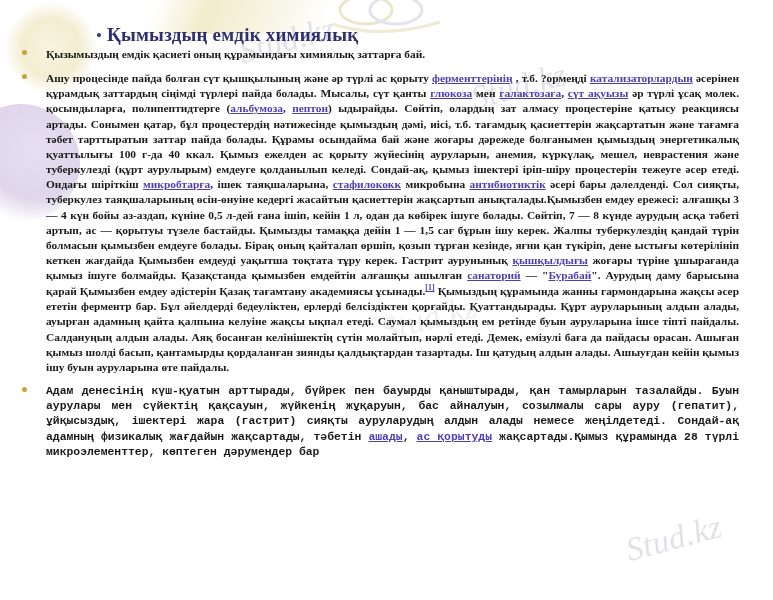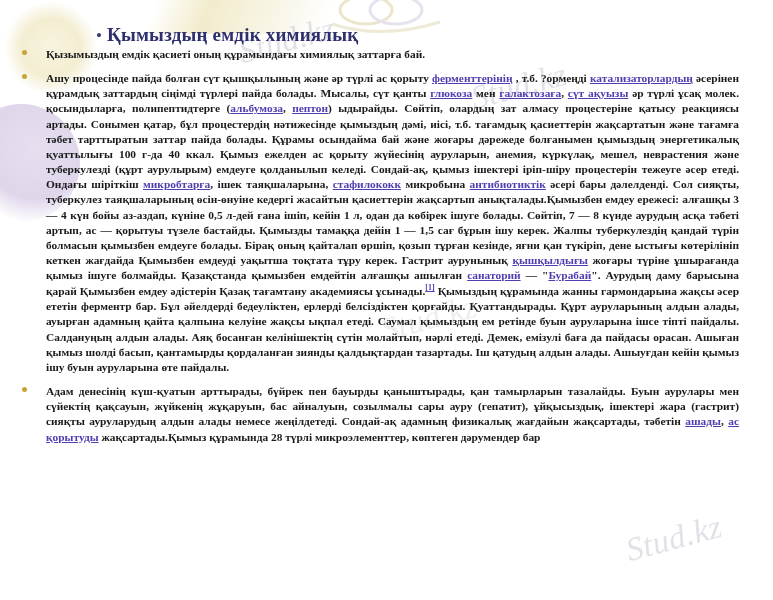--- a/index.html
+++ b/index.html
@@ -117,21 +117,21 @@
   }
   a.lk {
     color: #4e3fb0;
     text-decoration: underline;
   }
   sup.ref {
     font-size: 8px;
     color: #4e3fb0;
     text-decoration: underline;
   }
-  .para:last-child { margin-bottom: 0; }
+  .para:last-child { margin-bottom: 0; font-family: Liberation Mono, monospace; }
 </style>
 </head>
 <body>
 
 <div class="blob blob-a"></div>
 <div class="blob blob-b"></div>
 <div class="ribbon"></div>
 <svg class="logo-mark" viewBox="0 0 128 44">
   <ellipse cx="44" cy="16" rx="26" ry="14" fill="none" stroke="#d9cf9a" stroke-width="3"></ellipse>
   <ellipse cx="74" cy="16" rx="26" ry="14" fill="none" stroke="#cfc6de" stroke-width="3"></ellipse>

